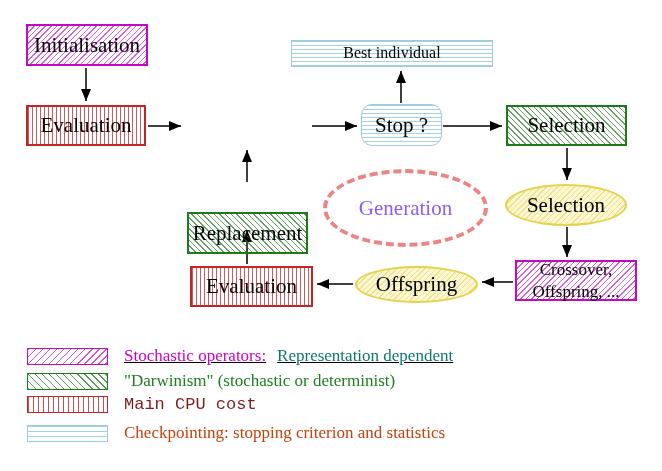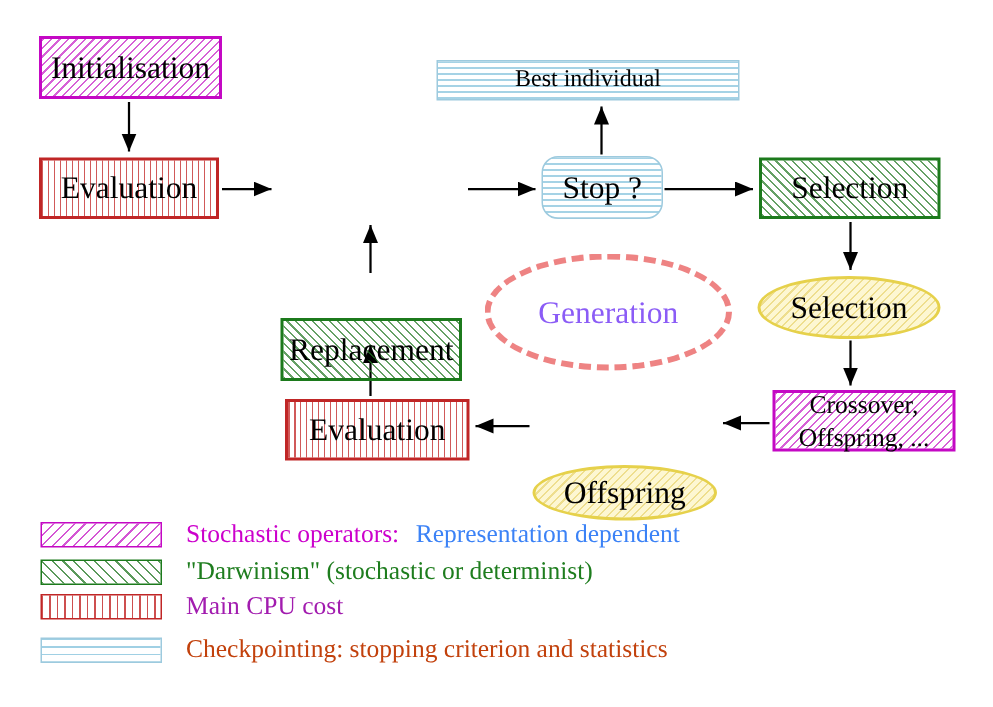--- a/index.html
+++ b/index.html
@@ -42,23 +42,23 @@
   .swatch.s-magenta{border:1px solid #c408c4;
     background:repeating-linear-gradient(135deg, rgba(201,44,201,0.8) 0 1px, rgba(255,255,255,0) 1px 5px);}
   .swatch.s-green{border:1px solid #1c7a1c;
     background:repeating-linear-gradient(45deg, rgba(36,120,36,0.75) 0 1px, rgba(255,255,255,0) 1px 5px);}
   .swatch.s-red{border:1px solid #c02626;
     background:repeating-linear-gradient(90deg, rgba(197,48,48,0.85) 0 1px, rgba(255,255,255,0) 1px 5px);}
   .swatch.s-cyan{border:1px solid #9dcade;
     background:repeating-linear-gradient(180deg, rgba(160,208,228,1) 0 1px, rgba(255,255,255,0) 1px 5px);}
   .legend-text{font-size:17px;white-space:nowrap;}
   .t-magenta{color:#cc00cc;}
-  .t-gold{color:#3b82f6;margin-left:11px;}
+  .t-gold{color:#0f766e;margin-left:11px;}
   .t-green{color:#1e7d1e;}
-  .t-crimson{color:#a21caf;}
+  .t-crimson{color:#7f1d1d;font-family:Liberation Mono, monospace;}
   .t-cyan{color:#c2410c;}
   .small1{font-size:17px;line-height:1.25;}
   .small2{font-size:21px;margin-top:28px;}
 </style>
 </head>
 <body>
 
 <div id="canvas">
 
   <svg id="arrows" width="662" height="471" viewBox="0 0 662 471">
@@ -93,29 +93,29 @@
 
   <div class="node ellipse-yellow" style="left:505px;top:184px;width:118px;height:38px;">Selection</div>
 
   <div class="node hatch-magenta small1" style="left:515px;top:260px;width:118px;height:37px;">
     <div>
       <div>Crossover,</div>
       <div>Offspring, ...</div>
     </div>
   </div>
 
-  <div class="node ellipse-yellow" style="left:355px;top:266px;width:119px;height:33px;margin-top:44px;">Offspring</div>
+  <div class="node ellipse-yellow" style="left:355px;top:266px;width:119px;height:33px;">Offspring</div>
 
   <div class="node hatch-red" style="left:190px;top:266px;width:119px;height:37px;">Evaluation</div>
 
   <div class="node hatch-green small2" style="left:187px;top:184px;width:117px;height:38px;">Replacement</div>
 
   <div class="node generation" style="left:323px;top:169px;width:157px;height:70px;">Generation</div>
 
-  <div class="legend-row" style="top:347px;">
+  <div class="legend-row" style="top:347px;text-decoration:underline;">
     <div class="swatch s-magenta"></div>
     <span class="legend-text t-magenta">Stochastic operators:</span>
     <span class="legend-text t-gold">Representation dependent</span>
   </div>
 
   <div class="legend-row" style="top:372px;">
     <div class="swatch s-green"></div>
     <span class="legend-text t-green">"Darwinism" (stochastic or determinist)</span>
   </div>
 

